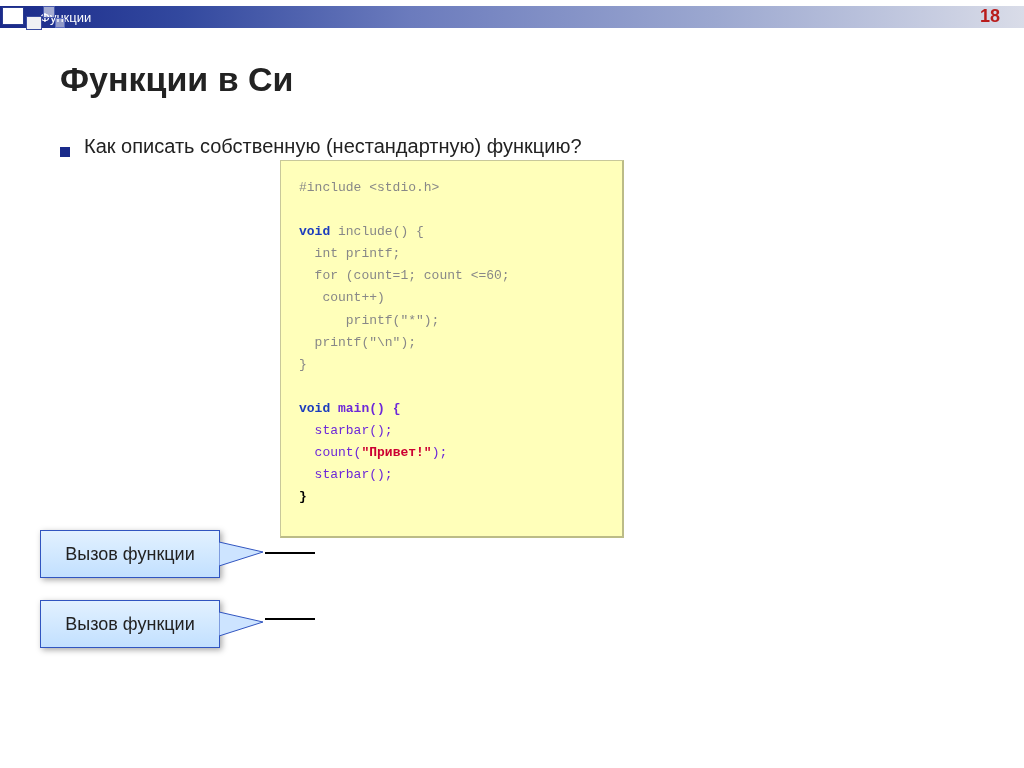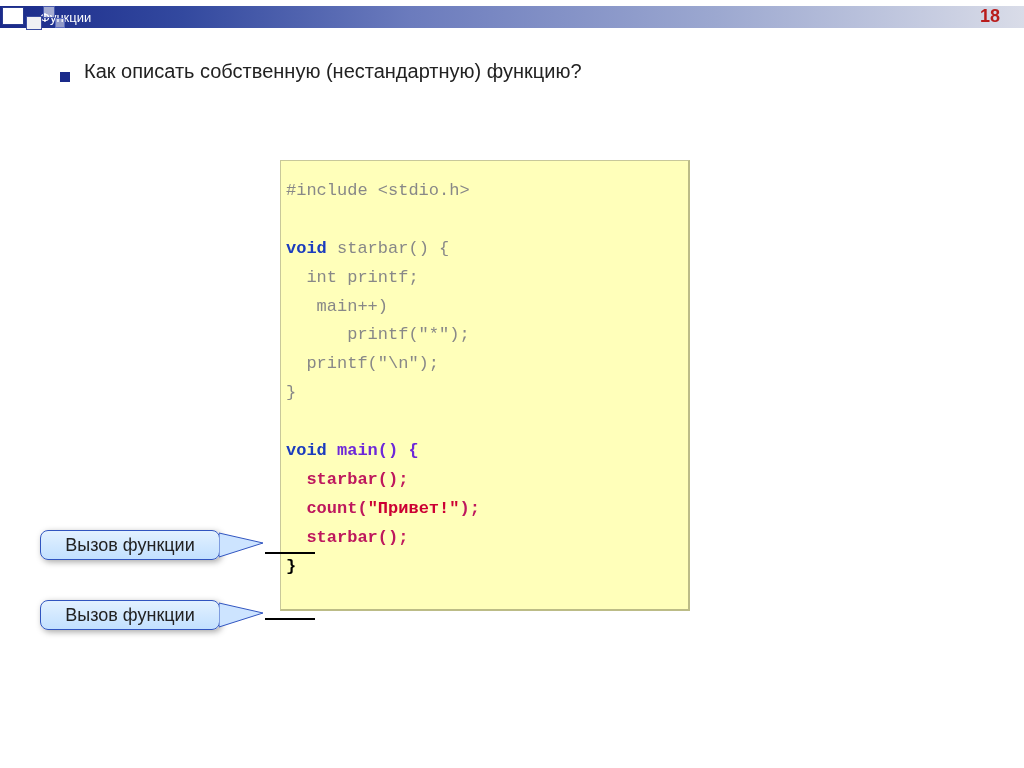--- a/index.html
+++ b/index.html
@@ -71,48 +71,48 @@
     background: #1a2a8a;
     position: relative;
     top: 4px;
     flex-shrink: 0;
   }
 
   .code-box {
     position: absolute;
     top: 160px;
     left: 280px;
-    width: 410px;
-    padding: 16px 5px 28px;
+    width: 344px;
+    padding: 16px 18px 28px;
     background: #ffffba;
     border: 1px solid #c8c89a;
     border-right: 2px solid #bcbc87;
     border-bottom: 2px solid #bcbc87;
     font-family: "Courier New", monospace;
-    font-size: 17px;
+    font-size: 13px;
     line-height: 1.7;
     color: #888;
   }
   .code-line { white-space: pre; }
   .kw-blue    { color: #1b3cbe; font-weight: 700; }
   .kw-bluefn  { color: #1b3cbe; font-weight: 700; }
   .fn-black   { color: #6d28d9; font-weight: 700; }
-  .body-black { color: #be185d; font-weight: 700; }
+  .body-black { color: #6d28d9; font-weight: 400; }
   .str-red    { color: #cc0033; font-weight: 700; }
   .brace      { color: #000; font-weight: 700; }
 
   
   .callout {
     position: absolute;
     left: 40px;
     width: 180px;
-    height: 30px;
+    height: 48px;
     background: linear-gradient(#e2f1ff, #c2e0ff);
     border: 1px solid #3155c0;
-    border-radius: 8px;
+    border-radius: 0;
     display: flex;
     align-items: center;
     justify-content: center;
     font-size: 18px;
     color: #222;
     box-shadow: 2px 2px 6px rgba(0,0,0,.35);
   }
   .callout svg.pointer {
     position: absolute;
     left: 100%;
@@ -141,33 +141,35 @@
     <div class="sq a"></div>
       <div class="sq b"></div>
       <div class="sq c"></div>
       <div class="sq d"></div>
   </div>
   <span>Функции</span>
 </div>
 <div class="page-number">18</div>
 
 <div class="slide">
+  <h1>Функции в Си</h1>
   <div class="bullet-row">
     <div class="bullet-sq"></div>
     <span>Как описать собственную (нестандартную) функцию?</span>
   </div>
 </div>
 
 <div class="code-box">
   <div class="code-line">#include &lt;stdio.h&gt;</div>
   <div class="code-line">&nbsp;</div>
 
-  <div class="code-line"><span class="kw-blue">void</span><span> starbar() {</span></div>
+  <div class="code-line"><span class="kw-blue">void</span><span> include() {</span></div>
   <div class="code-line">  int printf;</div>
-  <div class="code-line">   main++)</div>
+  <div class="code-line">  for (count=1; count &lt;=60;</div>
+  <div class="code-line">   count++)</div>
   <div class="code-line">      printf("*");</div>
   <div class="code-line">  printf("\n");</div>
   <div class="code-line">}</div>
   <div class="code-line">&nbsp;</div>
 
   <div class="code-line"><span class="kw-bluefn">void</span><span class="fn-black"> main() {</span></div>
   <div class="code-line body-black">  starbar();</div>
   <div class="code-line"><span class="body-black">  count(</span><span class="str-red">"Привет!"</span><span class="body-black">);</span></div>
   <div class="code-line body-black">  starbar();</div>
   <div class="code-line brace">}</div>

